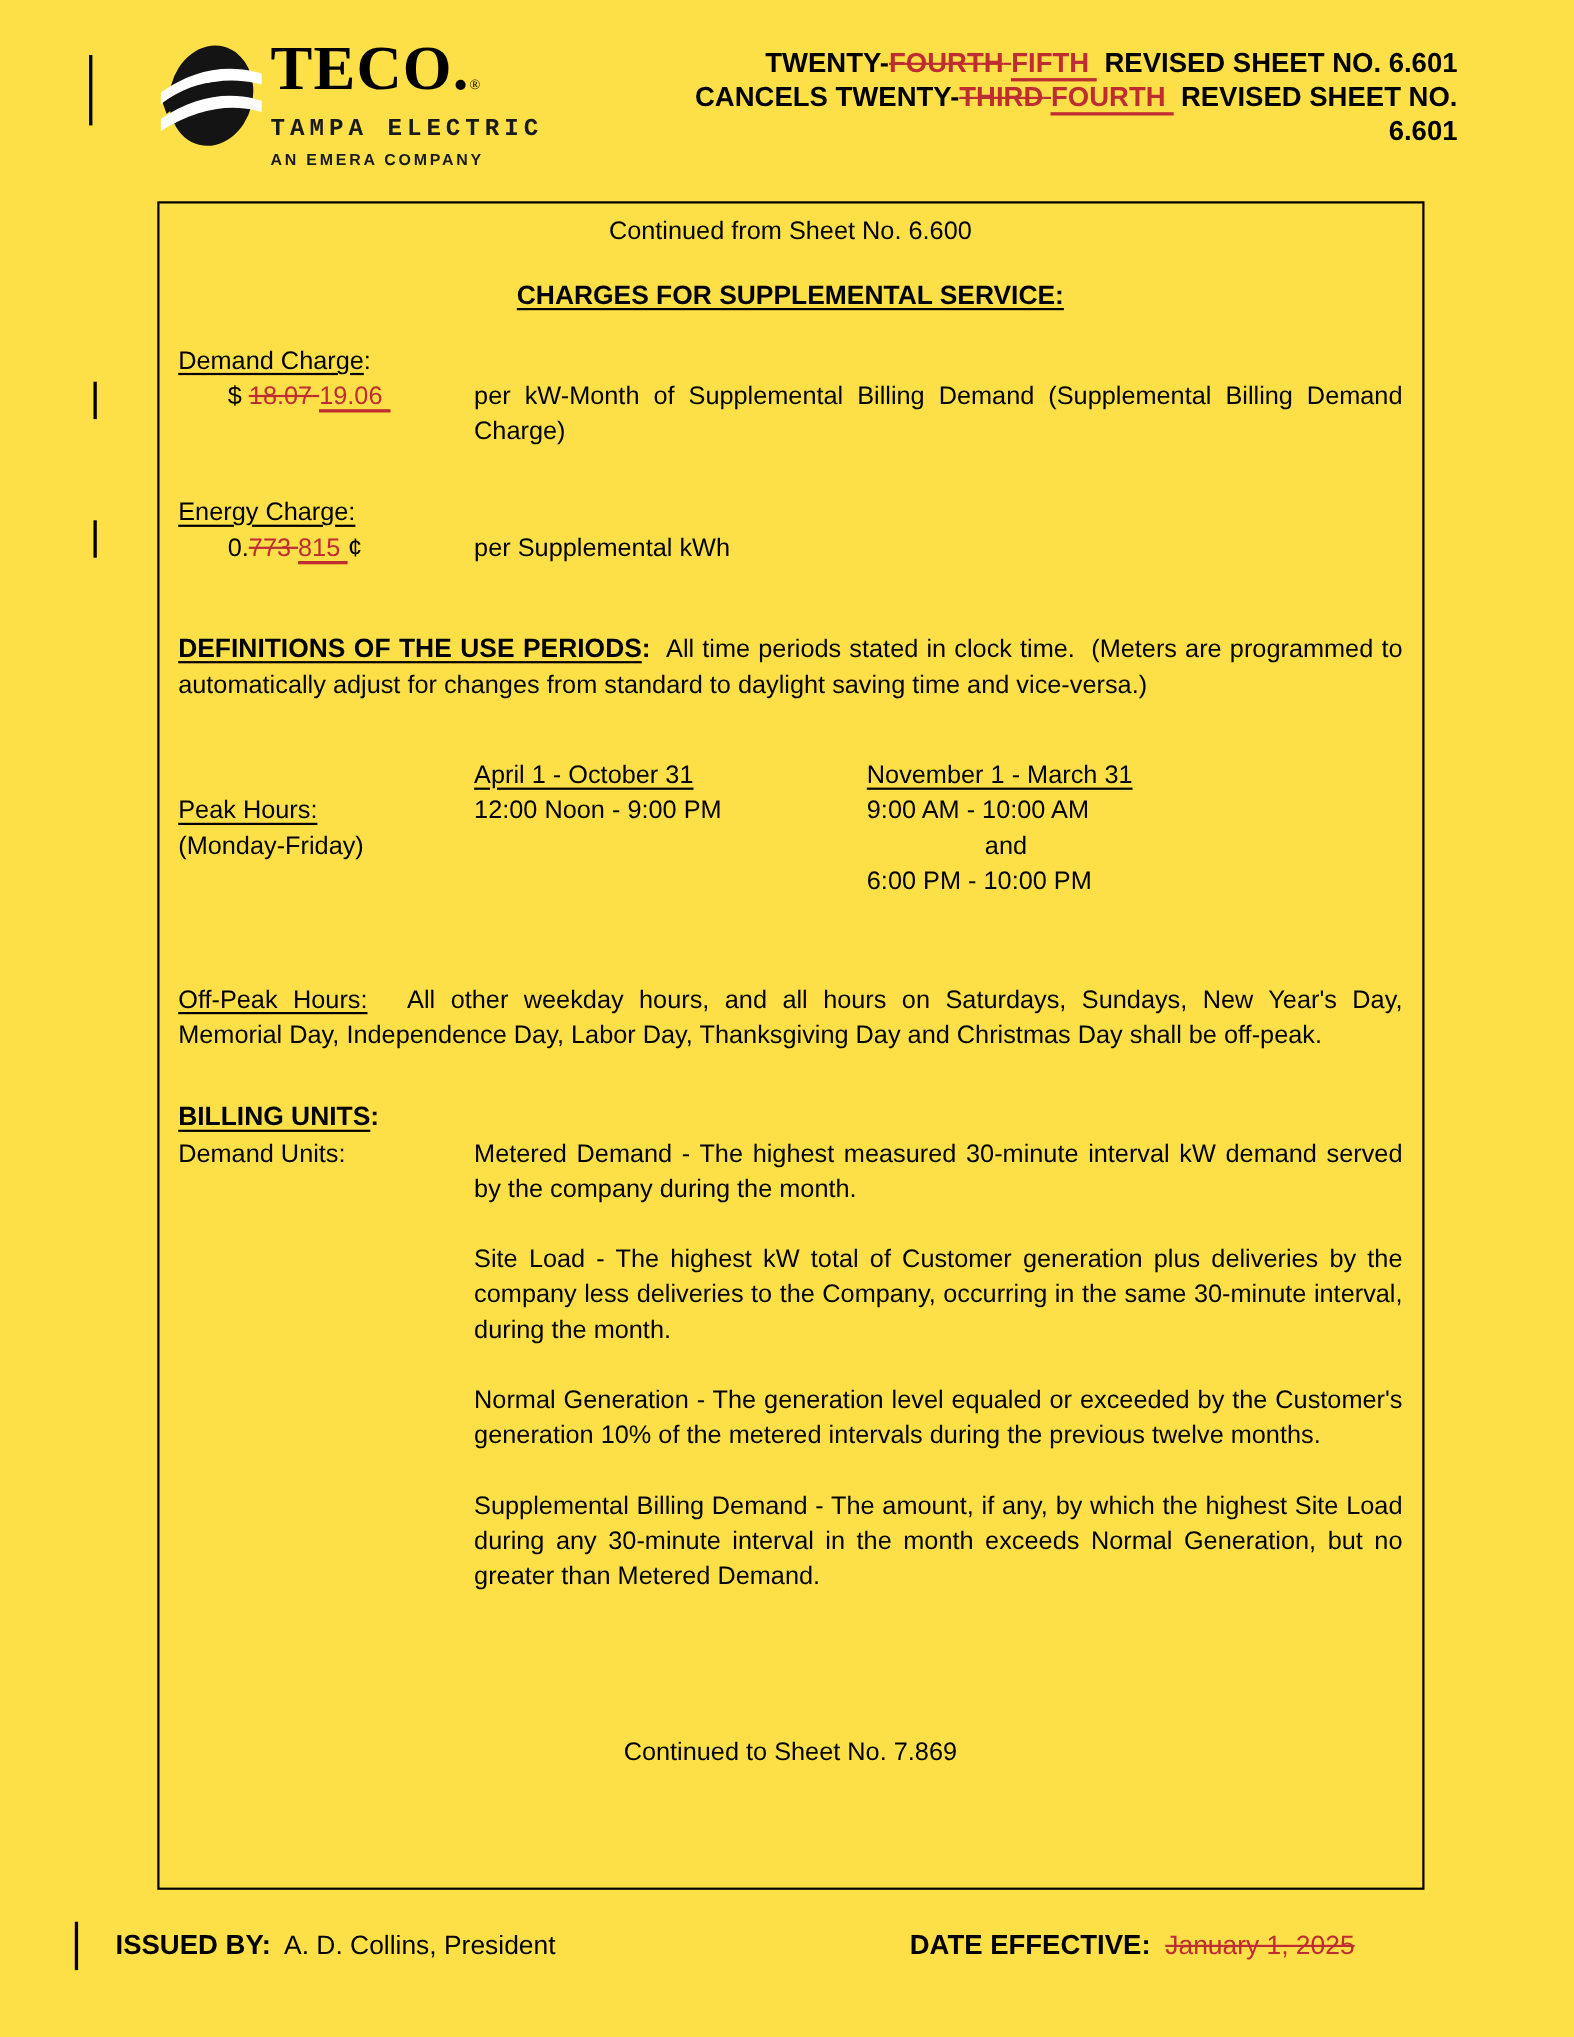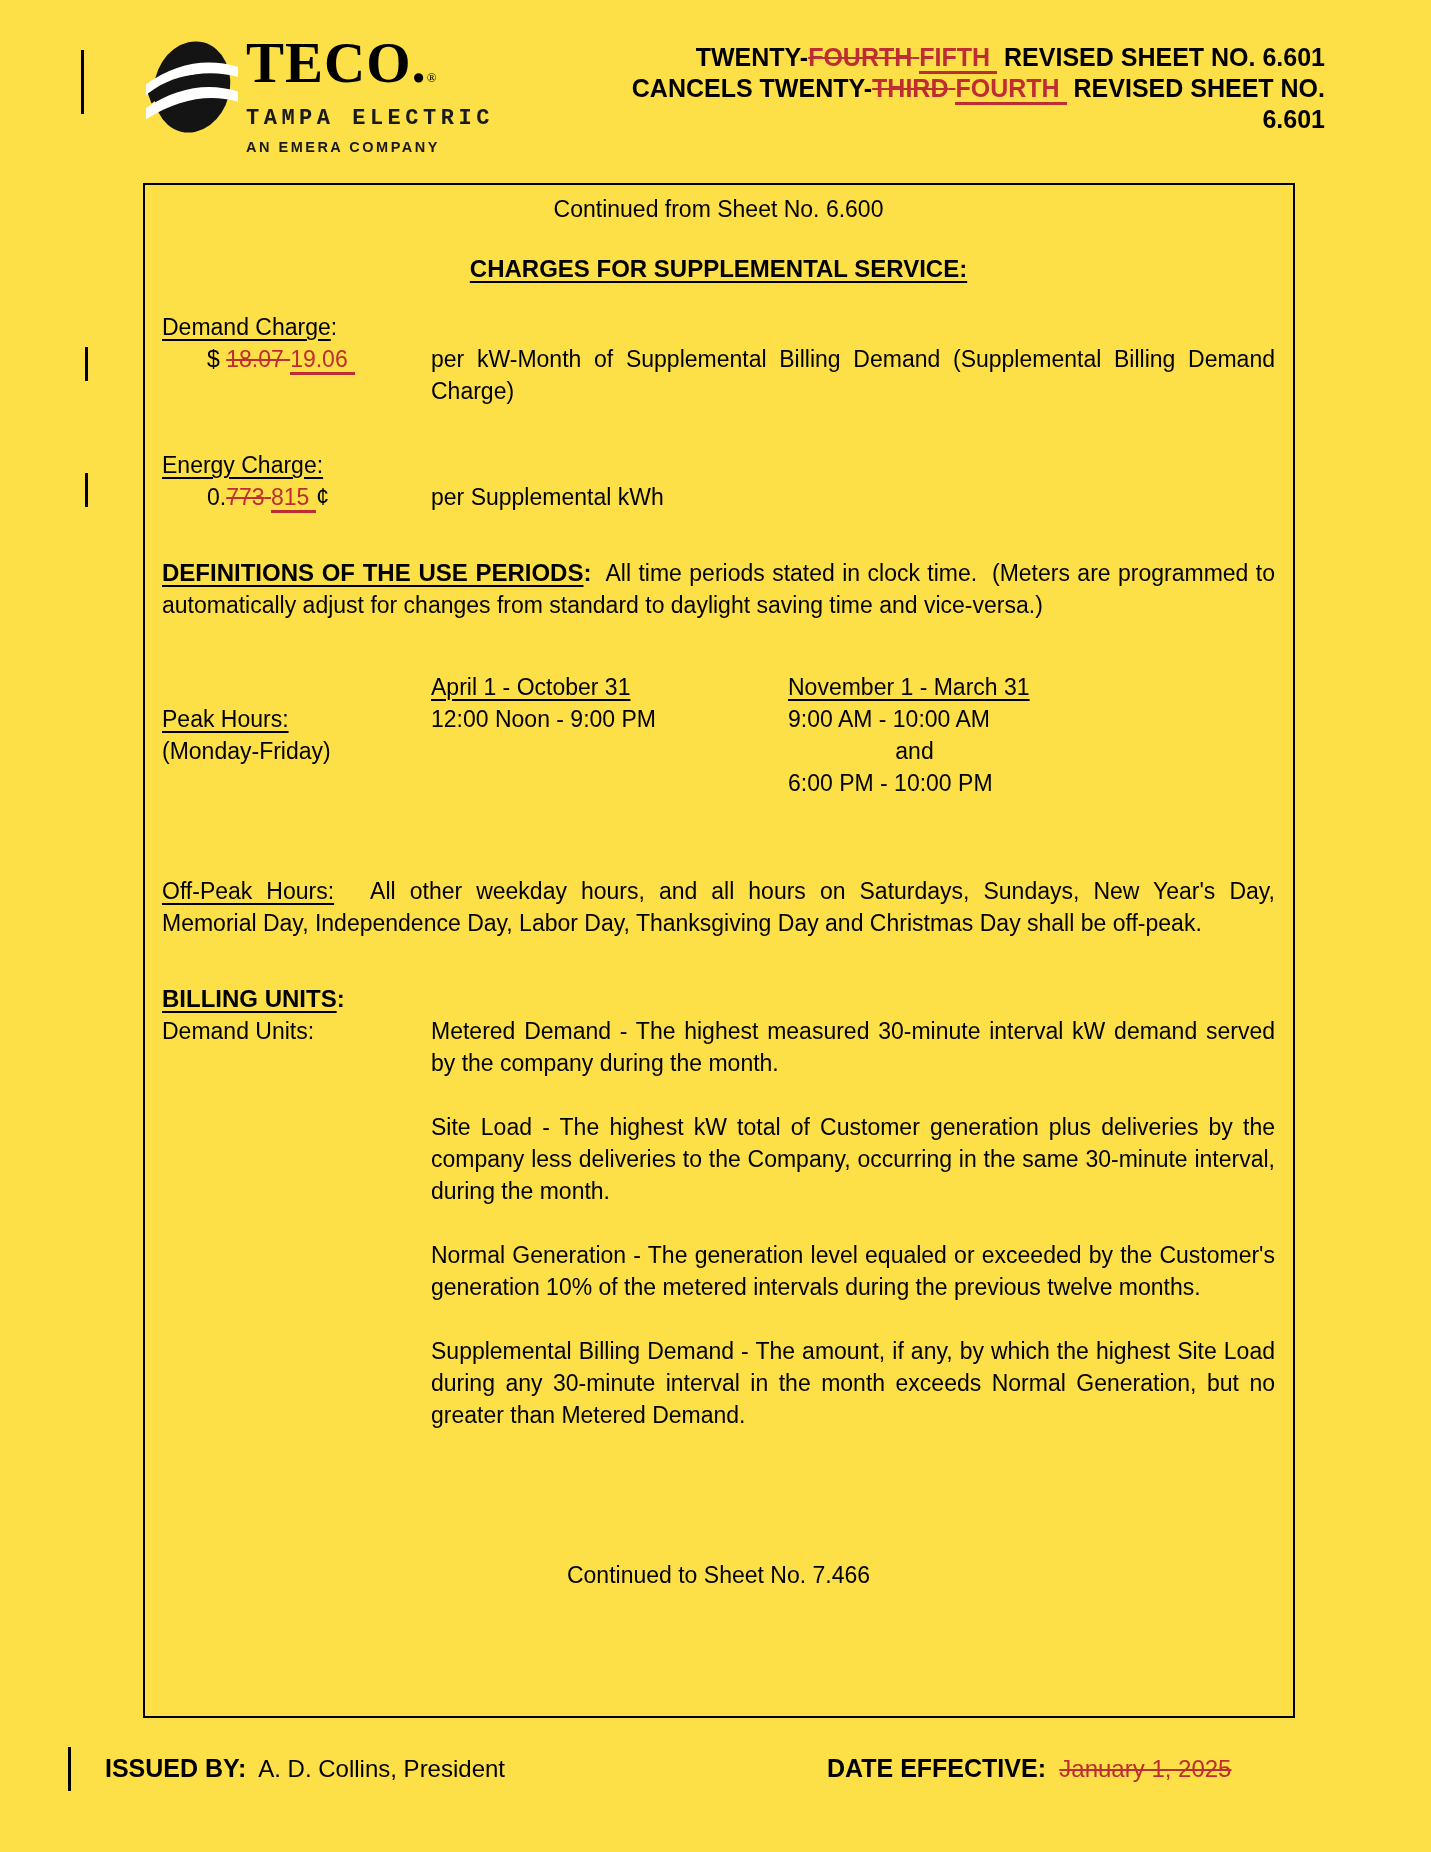--- a/index.html
+++ b/index.html
@@ -38,21 +38,21 @@
   
   .box { position:absolute; left:143px; top:183px; width:1152px; height:1535px;
          border:2px solid #000; box-sizing:border-box; padding:8px 18px 0 17px; }
   .center { text-align:center; }
   .section-title { margin-top:28px; font-weight:bold; font-size:24px; }
   .charge-label  { margin-top:26px; }
   .energy-label  { margin-top:42px; }
   .row  { display:flex; }
   .val  { width:269px; padding-left:45px; box-sizing:border-box; flex:none; }
   .desc { flex:1; text-align:justify; }
-  .defs { margin-top:44px; text-align:justify; }
+  .defs { margin-top:60px; text-align:justify; }
   .defs b { font-size:24px; }
   .sp   { display:inline-block; width:14px; }
 
   .peak  { margin-top:50px; display:flex; }
   .pcol1 { width:269px; flex:none; padding-top:32px; }
   .pcol2 { width:357px; flex:none; }
   .pcol3 { flex:1; }
   .and-line { width:253px; text-align:center; }
 
   .offpeak { margin-top:76px; text-align:justify; }
@@ -145,21 +145,21 @@
     <div class="billing">
       <div class="bcol1">Demand Units:</div>
       <div class="bcol2">
         <p>Metered Demand - The highest measured 30-minute interval kW demand served by the company during the month.</p>
         <p>Site Load - The highest kW total of Customer generation plus deliveries by the company less deliveries to the Company, occurring in the same 30-minute interval, during the month.</p>
         <p>Normal Generation - The generation level equaled or exceeded by the Customer's generation 10% of the metered intervals during the previous twelve months.</p>
         <p>Supplemental Billing Demand - The amount, if any, by which the highest Site Load during any 30-minute interval in the month exceeds Normal Generation, but no greater than Metered Demand.</p>
       </div>
     </div>
 
-    <div class="cont-to">Continued to Sheet No. 7.466</div>
+    <div class="cont-to">Continued to Sheet No. 7.869</div>
   </div>
 
   <div class="footer">
     <span><b>ISSUED BY:</b>&nbsp; <span>A. D. Collins, President</span></span>
     <span class="date-group"><b>DATE EFFECTIVE:</b>&nbsp; <span class="del">January 1, 2025</span></span>
   </div>
 
 </div>
 
 </body></html>

